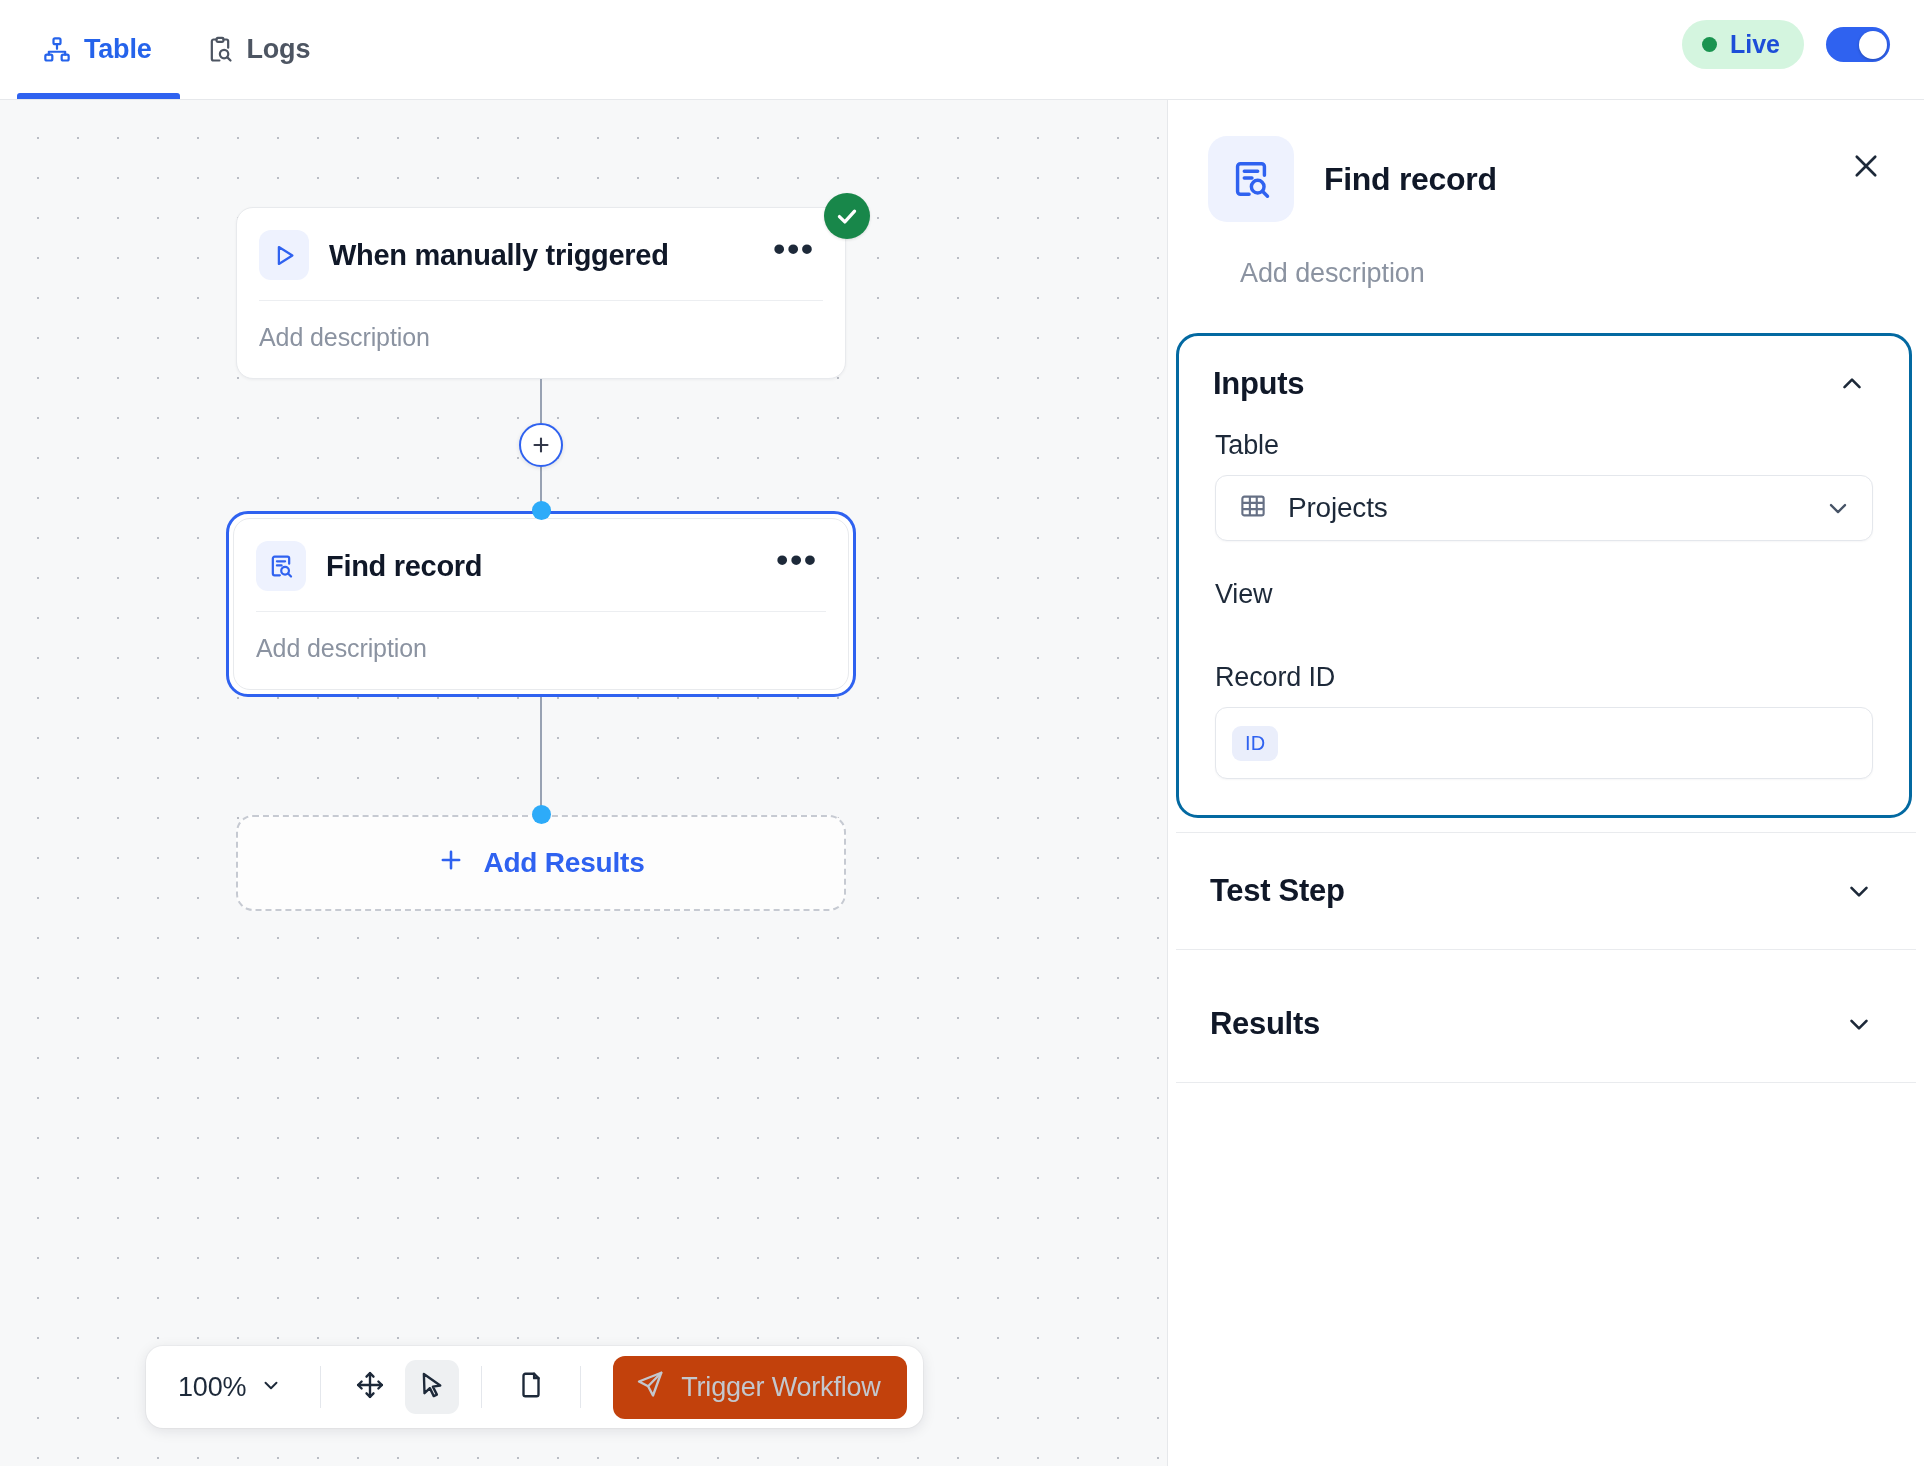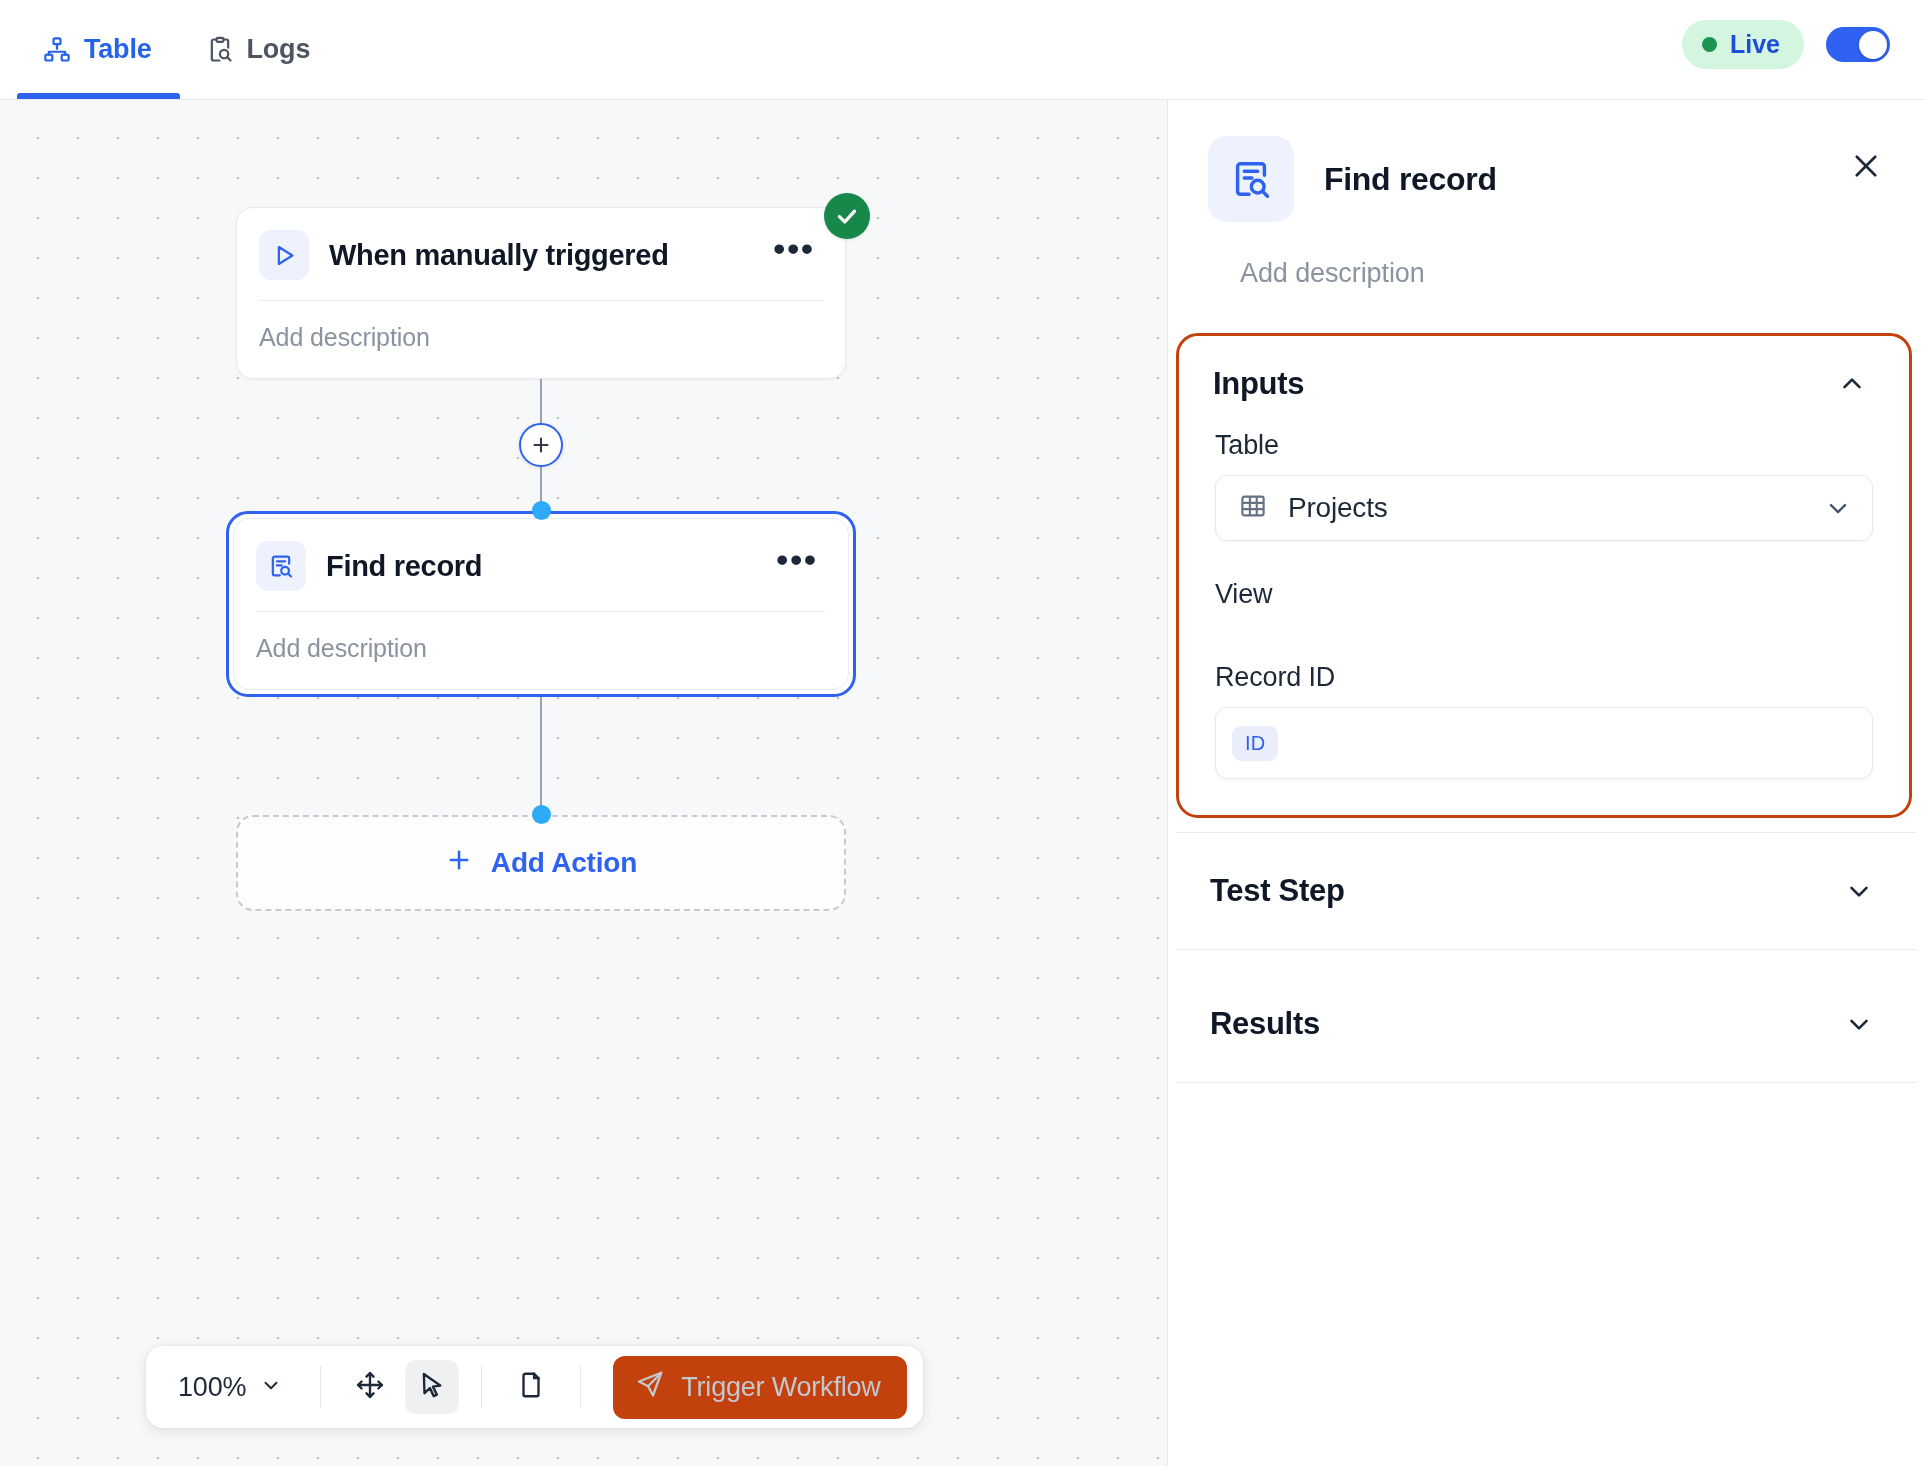--- a/index.html
+++ b/index.html
@@ -221,21 +221,21 @@
   }
   .panel-desc {
     padding: 36px 0 0 32px;
     font-size: 27px; color: #8b93a1; letter-spacing: -0.1px; cursor: text;
   }
 
   .section-wrap { margin-top: 44px; }
 
   .inputs-box {
     margin: 0 12px 0 8px;
-    border: 3px solid #c2410c;
+    border: 3px solid #0369a1;
     border-radius: 22px;
     padding: 0 0 26px 0;
     position: relative;
     background: #fff;
   }
   .section-header {
     display: flex; align-items: center; justify-content: space-between;
     padding: 30px 42px 22px 34px;
     cursor: pointer;
   }
@@ -391,21 +391,21 @@
           <div class="conn-line" style="height:118px;"></div>
           <div class="endpoint-dot" style="bottom:-9px;"></div>
         </div>
 
         <div class="add-action">
           <span>
             <svg width="28" height="28" viewBox="0 0 24 24" fill="none" stroke="#2f62f0" stroke-width="2.2" stroke-linecap="round">
               <path d="M12 5v14M5 12h14"></path>
             </svg>
           </span>
-          <span>Add Action</span>
+          <span>Add Results</span>
         </div>
 
       </div>
 
       <div class="toolbar">
         <div class="zoom-ctl">
           <span>100%</span>
           <span>
             <svg width="22" height="22" viewBox="0 0 24 24" fill="none" stroke="#1d2939" stroke-width="2.1" stroke-linecap="round" stroke-linejoin="round">
               <path d="M6 9.5 12 15.5 18 9.5"></path>

